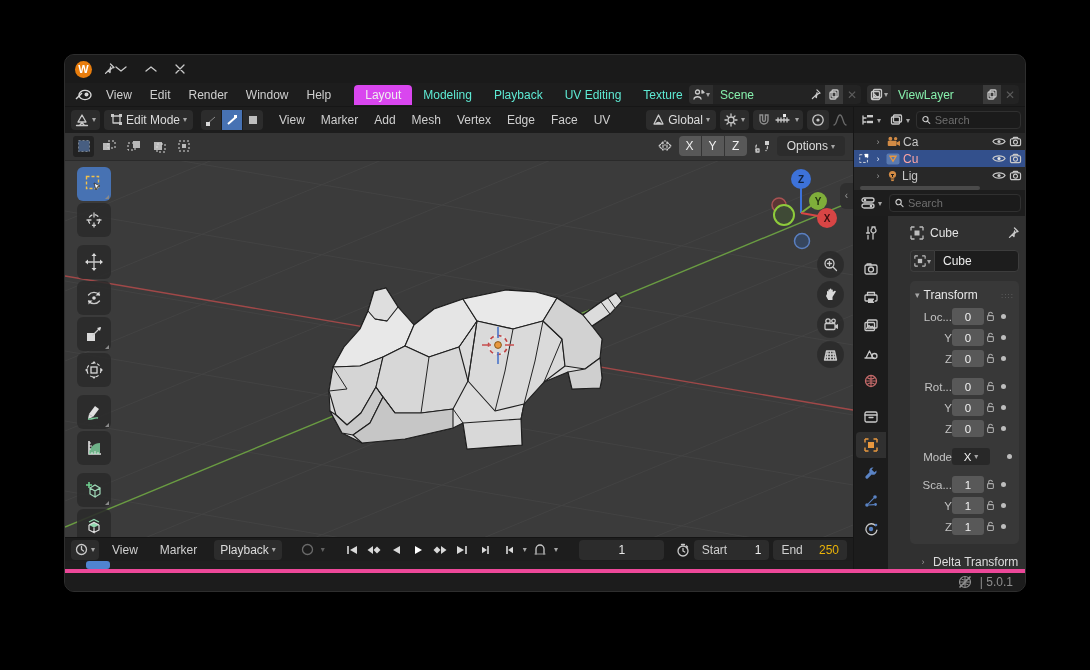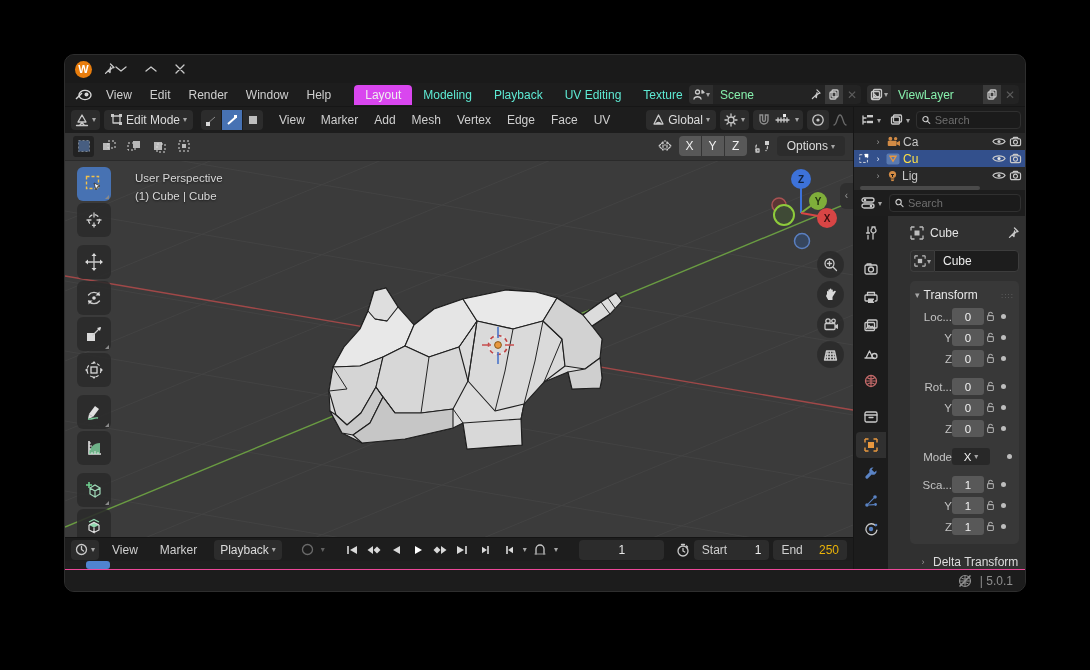--- a/index.html
+++ b/index.html
@@ -71,21 +71,21 @@
   .se-field { background:#2c2c2c; border-radius:4px; height:20px; display:flex; align-items:center; padding:0 8px; gap:8px; color:#cfcfcf; }
   
   .outliner { height:84px; background:#282828; display:flex; flex-direction:column; }
   .ol-header { height:26px; background:#1d1d1d; display:flex; align-items:center; gap:3px; padding:0 4px; }
   .search-box { flex:1; display:flex; align-items:center; gap:4px; background:#1b1b1b; border:1px solid #303030; border-radius:4px; height:18px; padding:0 5px; }
   .search-box input { background:transparent; border:none; outline:none; color:#cfcfcf; width:100%; font-size:11px; font-family:inherit; }
   .search-box input::placeholder { color:#6f6f6f; }
   .ol-row { height:17px; display:flex; align-items:center; gap:3px; padding:0 3px 0 4px; color:#c7c7c7; }
   .ol-row.selected { background:#33508c; }
   .ol-row .name { flex:1; overflow:hidden; white-space:nowrap; }
-  .ol-row.selected .name { color:#fde047; }
+  .ol-row.selected .name { color:#fca5a5; }
   .ol-scroll { height:4px; margin:2px 6px 0 6px; background:#4a4a4a; border-radius:2px; width:120px; }
   .chev { color:#9a9a9a; font-size:9px; width:10px; text-align:center; }
   
   .props { flex:1; display:flex; flex-direction:column; background:#303030; }
   .pr-header { height:26px; background:#1d1d1d; display:flex; align-items:center; gap:4px; padding:0 4px; }
   .pr-body { flex:1; display:flex; min-height:0; }
   .pr-tabs { width:34px; background:#1c1c1c; display:flex; flex-direction:column; align-items:center; padding-top:4px; gap:2px; }
   .ptab { width:30px; height:26px; display:flex; align-items:center; justify-content:center; border-radius:4px 0 0 4px; }
   .ptab.active { background:#303030; }
   .ptab.group-gap { margin-top:8px; }
@@ -99,21 +99,21 @@
   .grip { margin-left:auto; color:#6e6e6e; font-size:8px; letter-spacing:1px; }
   .trow { display:flex; align-items:center; height:19px; margin-top:2px; }
   .trow.group-gap { margin-top:9px; }
   .tlabel { width:37px; text-align:right; color:#c3c3c3; font-size:11.5px; white-space:nowrap; overflow:hidden; }
   .tfield { width:32px; height:17px; background:#585858; border-radius:3px; display:flex; align-items:center; justify-content:center; color:#f2f2f2; font-size:11.5px; }
   .tfield.dd { background:#282828; gap:3px; width:38px; }
   .dot { width:5px; height:5px; border-radius:50%; background:#bdbdbd; margin-left:4px; }
   .lockw { width:13px; display:flex; justify-content:center; }
   .delta-head { display:flex; align-items:center; gap:5px; height:20px; margin-top:8px; color:#dcdcdc; padding-left:8px; }
   
-  .statusbar { height:22px; background:#1c1c1c; border-top:1px solid #ec4899; display:flex; align-items:center; justify-content:flex-end; padding:0 12px; gap:7px; color:#8f8f8f; flex:0 0 auto; }
+  .statusbar { height:22px; background:#1c1c1c; border-top:4px solid #ec4899; display:flex; align-items:center; justify-content:flex-end; padding:0 12px; gap:7px; color:#8f8f8f; flex:0 0 auto; }
   svg { display:block; }
   .ic { stroke:#c9c9c9; fill:none; stroke-width:1.3; stroke-linecap:round; stroke-linejoin:round; }
 </style>
 </head>
 <body>
 
 <div class="stage">
 <div class="window">
 
   <div class="titlebar">
@@ -425,24 +425,20 @@
             <circle cx="737" cy="80" r="7.5" fill="#36465e" stroke="#5a7fc0" stroke-width="1.5"></circle>
             <circle cx="736" cy="18" r="10" fill="#3d72d9"></circle>
                 <text x="736" y="21.5" fill="#10223f">Z</text>
             <circle cx="753" cy="40" r="9" fill="#7fae3a"></circle>
                 <text x="753" y="43.5" fill="#233312">Y</text>
             <circle cx="762" cy="57" r="10" fill="#d84545"></circle>
                 <text x="762" y="60.5" fill="#3d0f0f">X</text>
           </g>
         </svg>
 
-        <div class="overlay-text">
-          <div>User Perspective</div>
-          <div>(1) Cube | Cube</div>
-        </div>
 
         <div class="toolbar">
           <div class="tbtn active">
             <svg width="18" height="18" viewBox="0 0 18 18">
                   <rect x="1.5" y="1.5" width="12" height="12" fill="none" stroke="#f2c14a" stroke-width="1.4" stroke-dasharray="3 2"></rect>
                   <path d="M9 8l6 3-2.6.8L11 15z" fill="#fff" stroke="#2c2c2c" stroke-width=".8"></path>
                 </svg>
             <span class="sub"></span>
           </div>
           <div class="tbtn">

